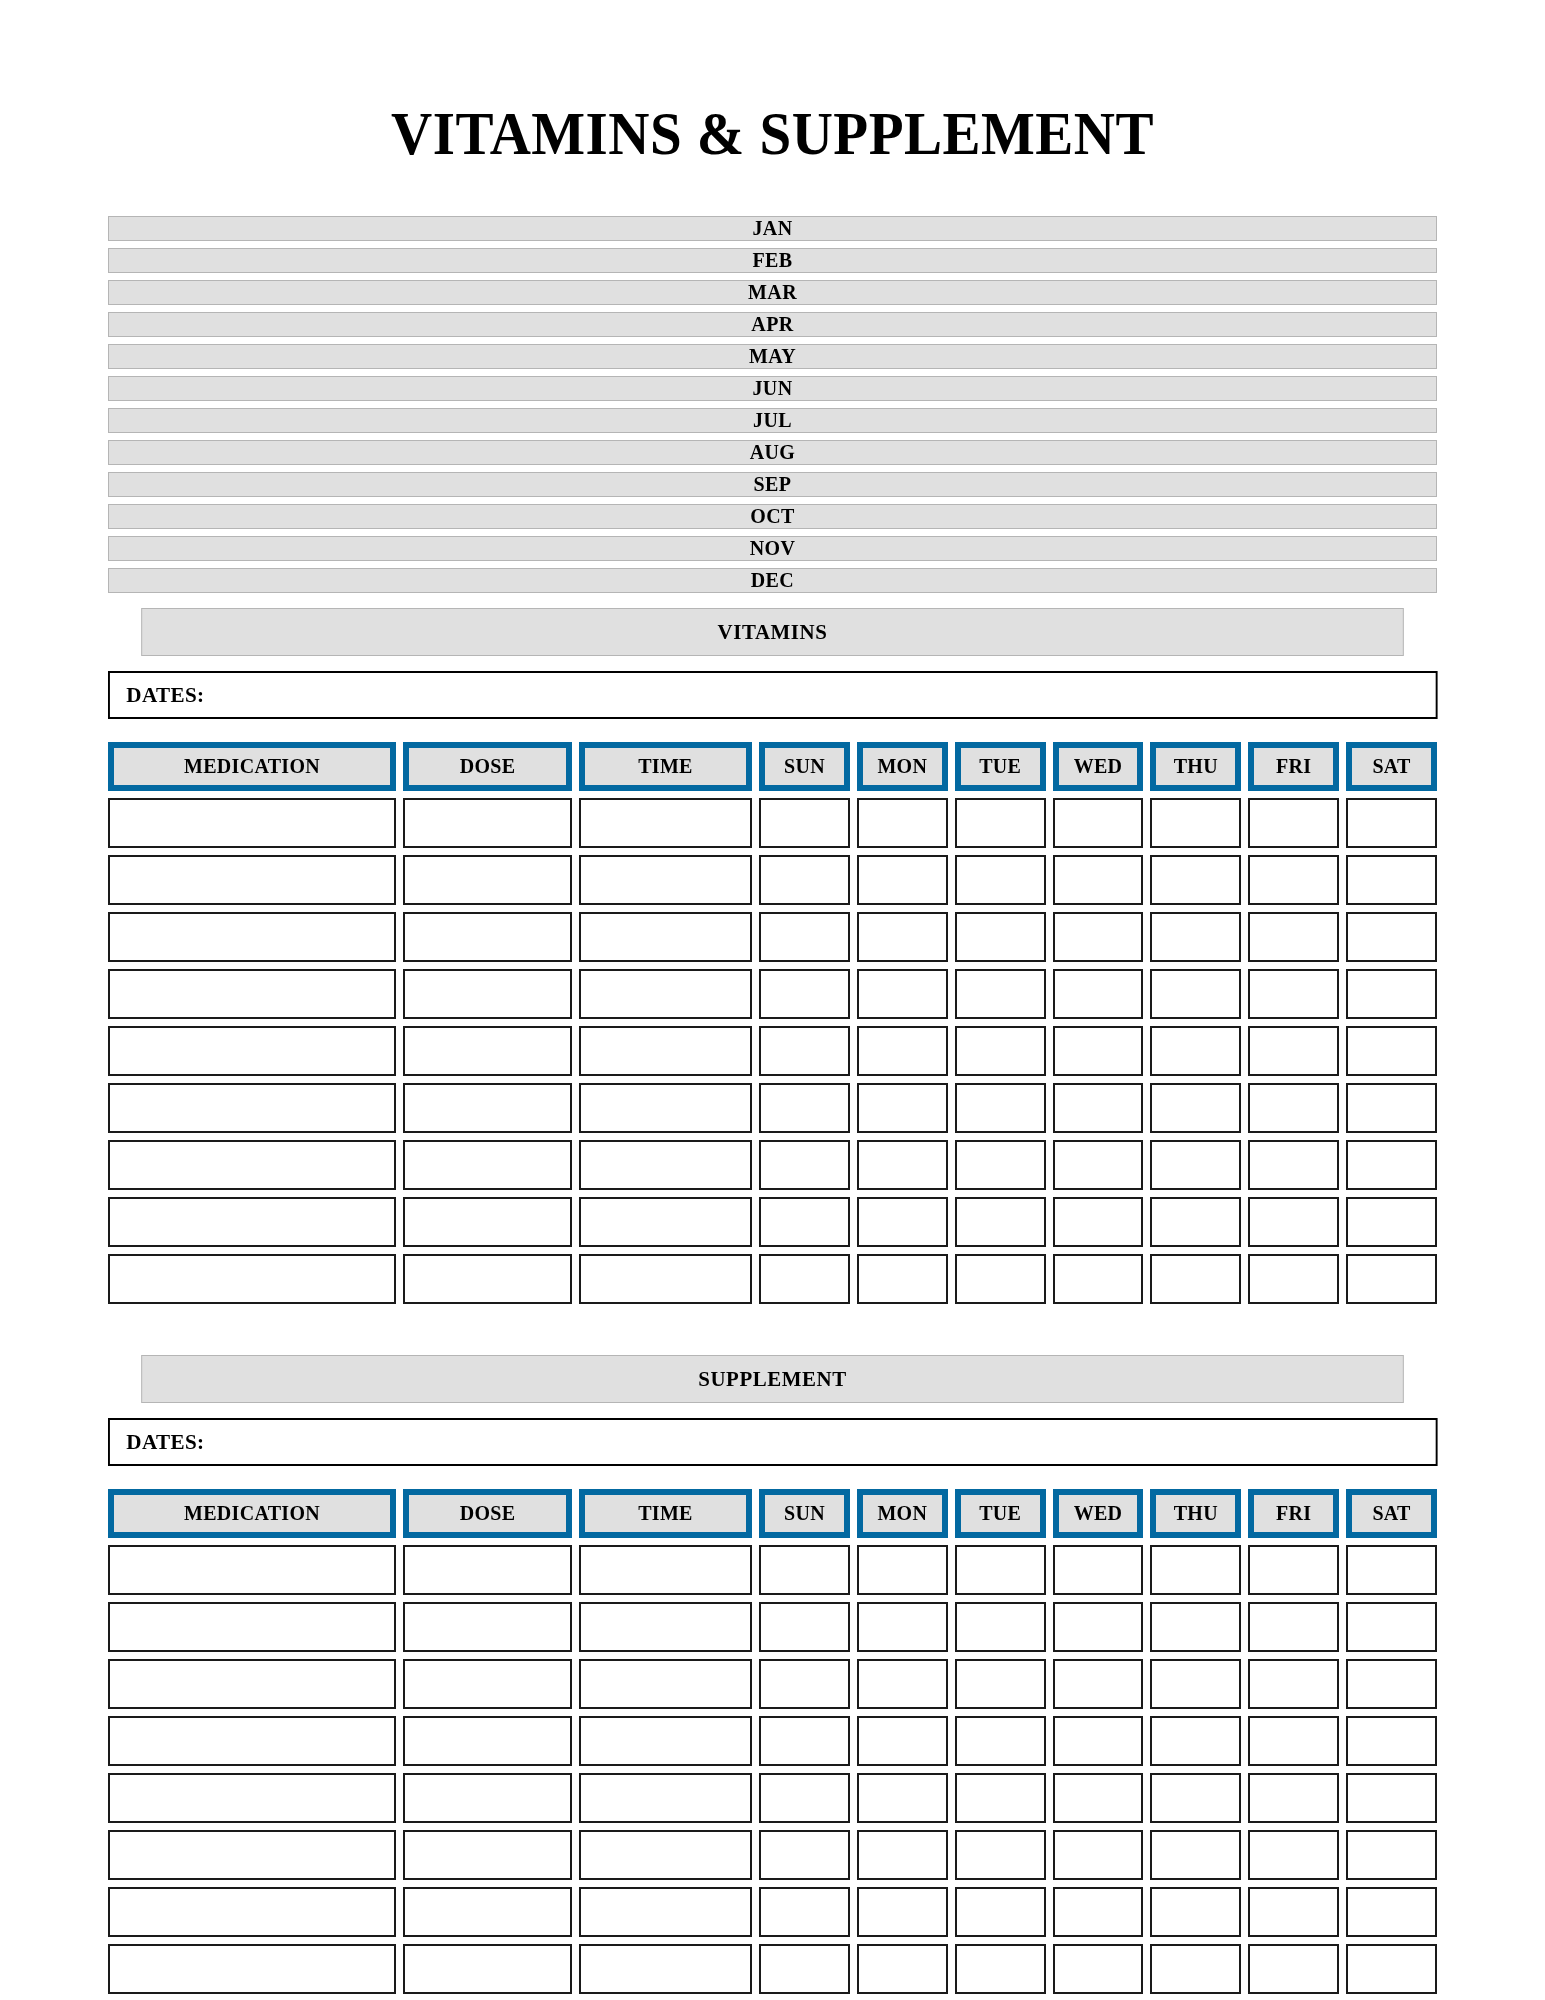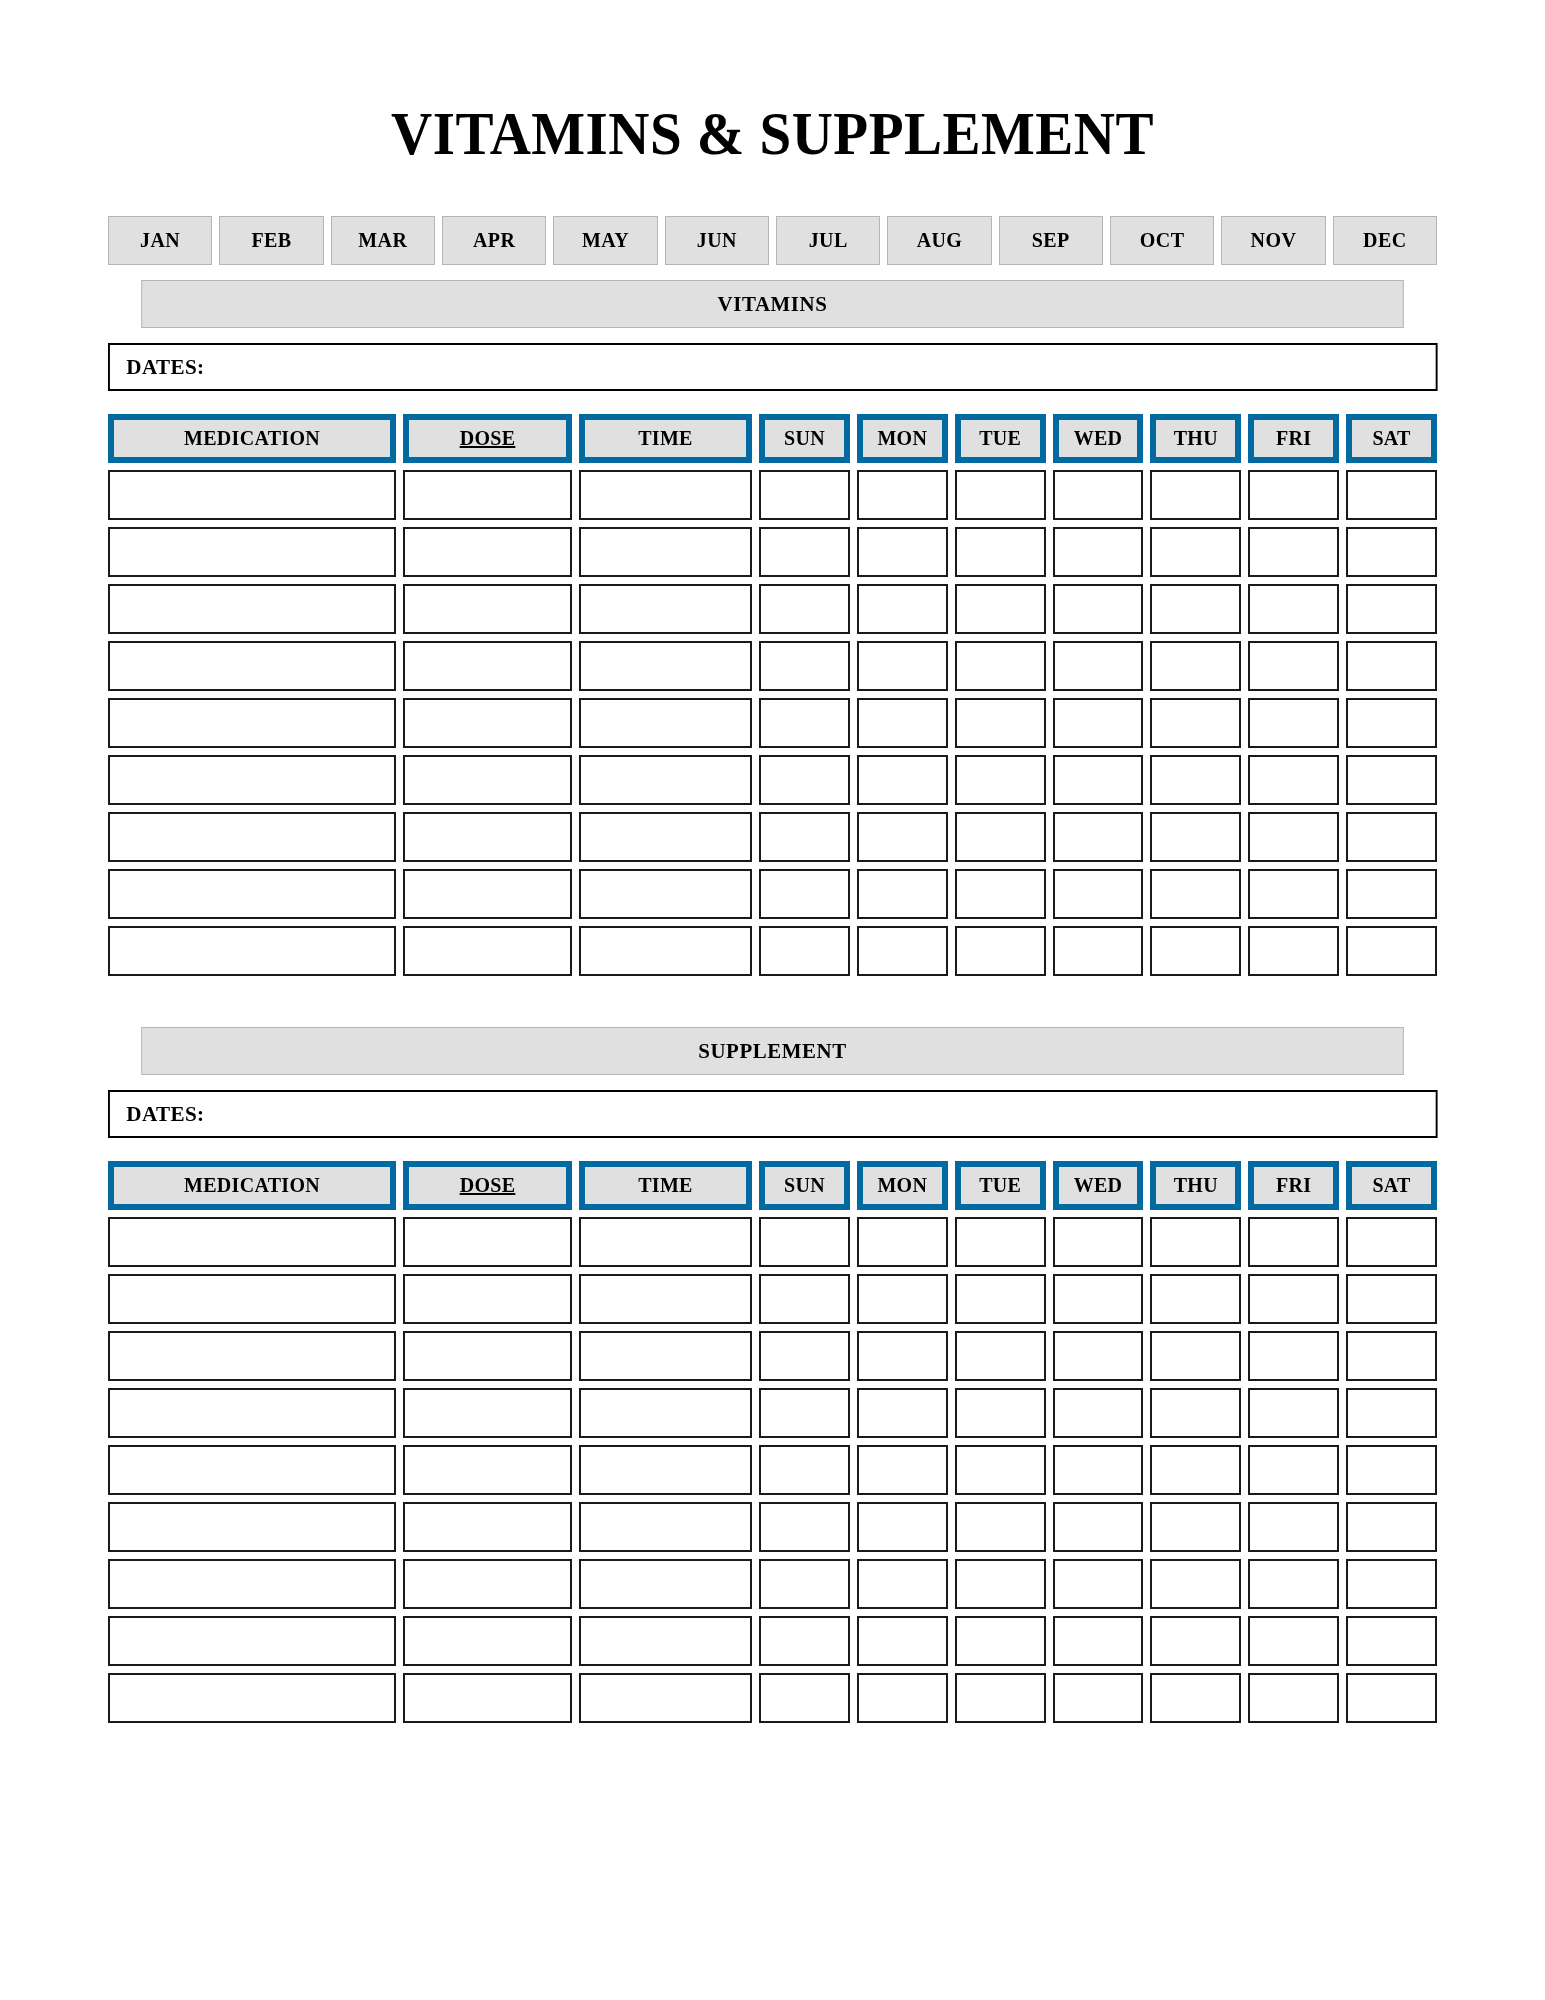--- a/index.html
+++ b/index.html
@@ -30,20 +30,21 @@
     padding-top: 102px;
     transform: scaleX(0.92);
     white-space: nowrap;
   }
 
   
   .months {
     display: flex;
     gap: 7px;
     margin-top: 52px;
+    flex-direction: column;
   }
   .month-btn {
     flex: 1 1 0;
     background: #e0e0e0;
     border: 1px solid #b5b5b5;
     height: 49px;
     display: flex;
     align-items: center;
     justify-content: center;
     font-weight: bold;
@@ -108,21 +109,21 @@
     border: 6px solid #0369a1;
   }
   .data-cell {
     background: #ffffff;
     border: 2px solid #1a1a1a;
     height: 50px;
   }
 
   
   .c-med  { flex: 0 0 288px; }
-  .c-dose { flex: 0 0 169px; text-decoration: underline; }
+  .c-dose { flex: 0 0 169px; }
   .c-time { flex: 0 0 173px; }
   .c-day  { flex: 1 1 0; }
 
   .section-gap { height: 36px; }
 </style>
 </head>
 <body>
 
 <div class="page">
 

